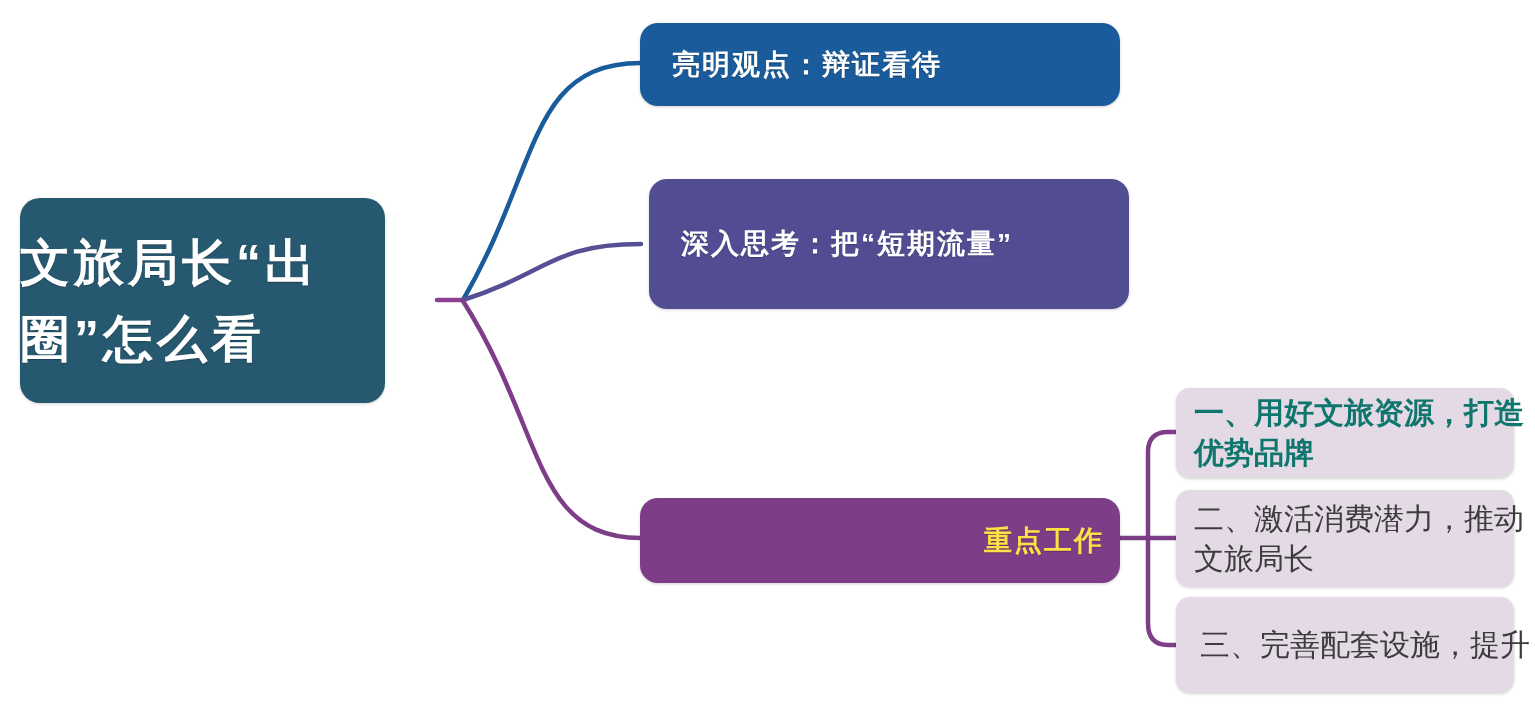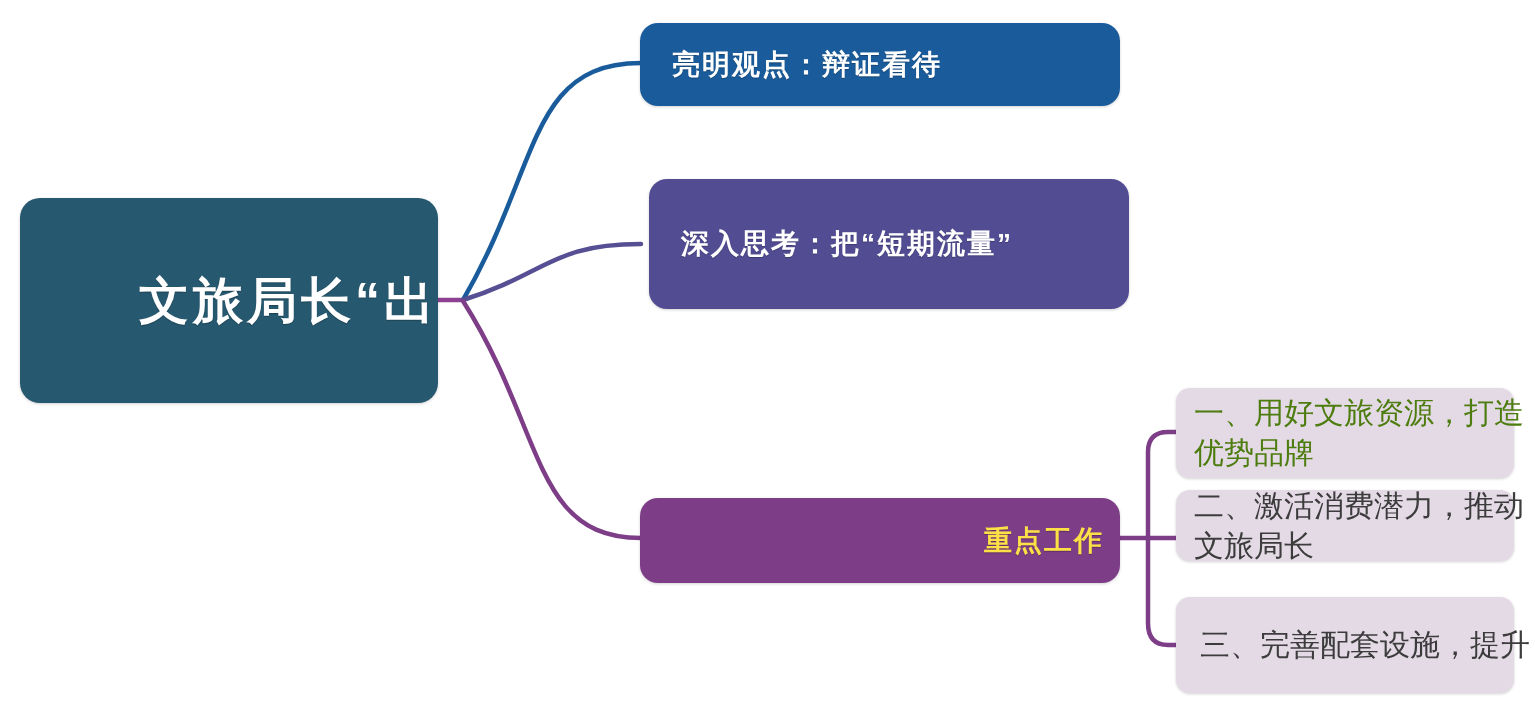--- a/index.html
+++ b/index.html
@@ -28,23 +28,23 @@
     display: flex;
     flex-direction: column;
     justify-content: center;
     box-shadow: 0 1px 3px rgba(0,0,0,0.18);
   }
   .node .tline { white-space: nowrap; }
 
   
   .root {
     left: 20px; top: 198px;
-    width: 418px; height: 205px;
+    width: 365px; height: 205px;
     border-radius: 20px;
-    align-items: flex-end;
+    align-items: flex-start;
     font-size: 50px;
     font-weight: bold;
     letter-spacing: 4px;
     line-height: 76px;
     text-align: center;
     text-shadow: 0 1px 1px rgba(0,0,0,0.25);
   }
 
   
   .branch {
@@ -66,54 +66,55 @@
   .leaf {
     left: 1176px;
     width: 338px;
     border-radius: 14px;
     padding: 6px 14px 6px 18px;
     font-size: 30px;
     font-weight: normal;
     line-height: 40px;
   }
   .leaf1 { top: 388px; height: 90px; }
-  .leaf2 { top: 490px; height: 71px; }
+  .leaf2 { top: 490px; height: 97px; }
   .leaf3 { top: 597px; height: 96px; }
 </style>
 </head>
 <body>
 
 <div class="canvas">
 
   <svg class="links" viewBox="0 0 1535 721" xmlns="http://www.w3.org/2000/svg" fill="none" stroke-linecap="round" stroke-linejoin="round">
     <path d="M437 300 H464" stroke-width="4.5" stroke="#8E4192"></path>
     <path d="M463 300 C540 168 528 63 641 63" stroke-width="4.5" stroke="#1A5C9B"></path>
     <path d="M463 300 C548 273 552 244 641 244" stroke-width="4.5" stroke="#564F94"></path>
     <path d="M463 301 C545 430 532 538 641 538" stroke-width="4.5" stroke="#7D3E87"></path>
     <path d="M1119 538 H1177" stroke-width="4.5" stroke="#7D3E87"></path>
     <path d="M1177 432 H1168 Q1148 432 1148 452 V623 Q1148 645 1168 645 H1177" stroke-width="4.5" stroke="#7D3E87"></path>
   </svg>
 
   <div class="node root" style="background-color: rgb(38, 88, 111); color: rgb(255, 255, 255);">
     <div class="tline">文旅局长“出</div>
+    <div class="tline">圈”怎么看</div>
   </div>
 
   <div class="node branch branch1" style="background-color: rgb(26, 92, 155); color: rgb(255, 255, 255);">
     <div class="tline">亮明观点：辩证看待</div>
   </div>
 
   <div class="node branch branch2" style="background-color: rgb(82, 77, 147); color: rgb(255, 255, 255);">
     <div class="tline">深入思考：把“短期流量”</div>
   </div>
 
   <div class="node branch branch3" style="background-color: rgb(125, 62, 135); color: #fde047; text-align: right;">
     <div class="tline">重点工作</div>
   </div>
 
-  <div class="node leaf leaf1" style="background-color: rgb(228, 218, 230); color: #4d7c0f;">
+  <div class="node leaf leaf1" style="background-color: rgb(228, 218, 230); color: #0f766e; font-weight: bold;">
     <div class="tline">一、用好文旅资源，打造</div>
     <div class="tline">优势品牌</div>
   </div>
 
   <div class="node leaf leaf2" style="background-color: rgb(228, 218, 230); color: rgb(60, 60, 60);">
     <div class="tline">二、激活消费潜力，推动</div>
     <div class="tline">文旅局长</div>
   </div>
 
   <div class="node leaf leaf3" style="background-color: rgb(228, 218, 230); color: rgb(60, 60, 60); padding-left: 24px;">

